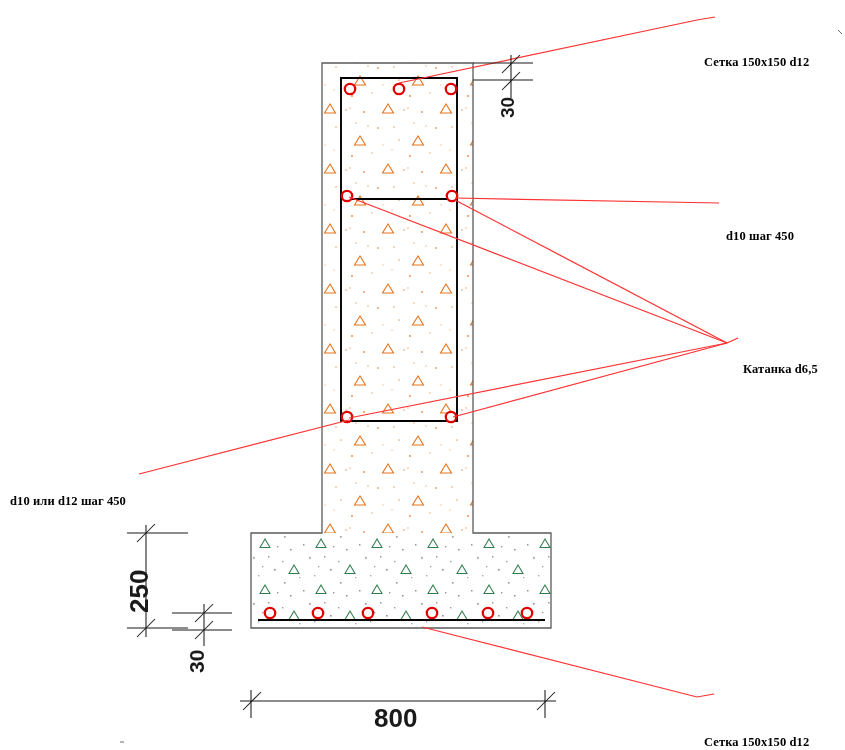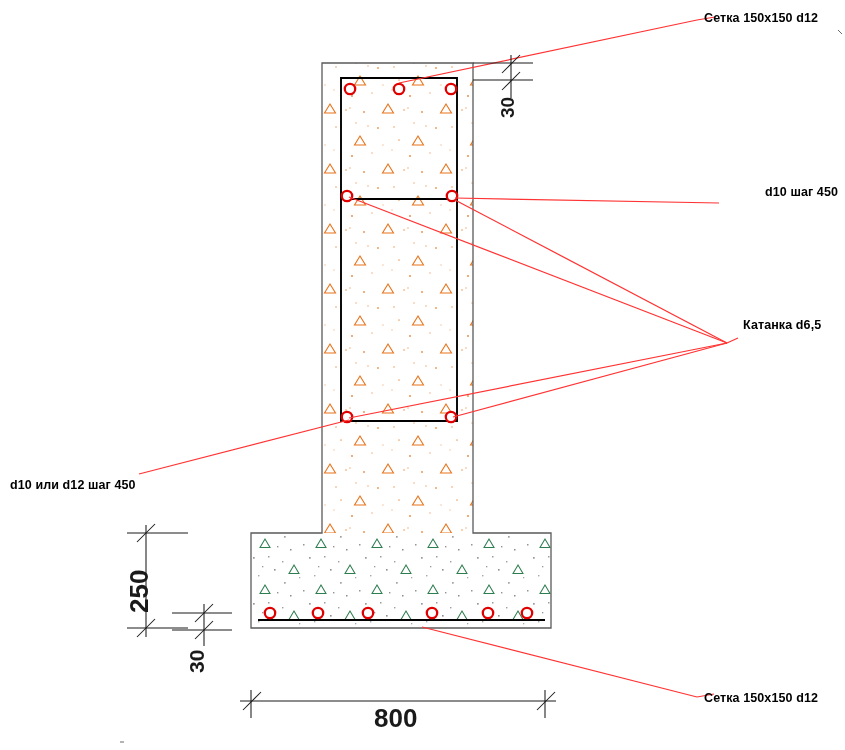--- a/index.html
+++ b/index.html
@@ -5,23 +5,23 @@
   html,body{margin:0;padding:0;}
   body{
     width:845px;height:750px;background:#ffffff;
     font-family:"Liberation Sans", sans-serif;
     overflow:hidden;position:relative;
   }
   #stage{position:absolute;left:0;top:0;width:845px;height:750px;}
   svg.draw{position:absolute;left:0;top:0;width:845px;height:750px;}
   .lbl{
     position:absolute;
-    font-family:Liberation Sans, sans-serif;
+    font-family:Liberation Serif, serif;
     font-size:12.5px;font-weight:bold;color:#000000;
-    white-space:nowrap;letter-spacing:0.1px;
+    white-space:nowrap;letter-spacing:0.1px;margin-top:44px;
   }
   .dimtxt{
     position:absolute;
     font-family:"Liberation Sans", sans-serif;
     font-weight:bold;color:#1a1a1a;white-space:nowrap;
   }
   .vert{transform-origin:left top;transform:rotate(-90deg);}
 </style>
 </head>
 <body>
@@ -154,25 +154,25 @@
     </g>
 
     <g stroke="#6b6b6b" stroke-width="1">
       <line x1="838" y1="30" x2="842" y2="34"></line>
       <line x1="120" y1="742" x2="124" y2="742"></line>
     </g>
   </svg>
 
   <div class="lbl" style="left:704px;top:11px;">Сетка 150x150 d12</div>
 
-  <div class="lbl" style="left:765px;top:185px;">d10 шаг 450</div>
+  <div class="lbl" style="left:726px;top:185px;">d10 шаг 450</div>
 
   <div class="lbl" style="left:743px;top:318px;">Катанка d6,5</div>
 
-  <div class="lbl" style="left:10px;top:478px;">d10 или d12 шаг 450</div>
+  <div class="lbl" style="left:10px;top:450px;">d10 или d12 шаг 450</div>
 
   <div class="lbl" style="left:704px;top:691px;">Сетка 150x150 d12</div>
 
   <div class="dimtxt vert" style="left:497px;top:118px;font-size:19px;">30</div>
 
   <div class="dimtxt vert" style="left:124px;top:613px;font-size:26px;">250</div>
 
   <div class="dimtxt vert" style="left:185px;top:673px;font-size:21px;">30</div>
 
   <div class="dimtxt" style="left:374px;top:703px;font-size:26px;text-align:center;">800</div>

